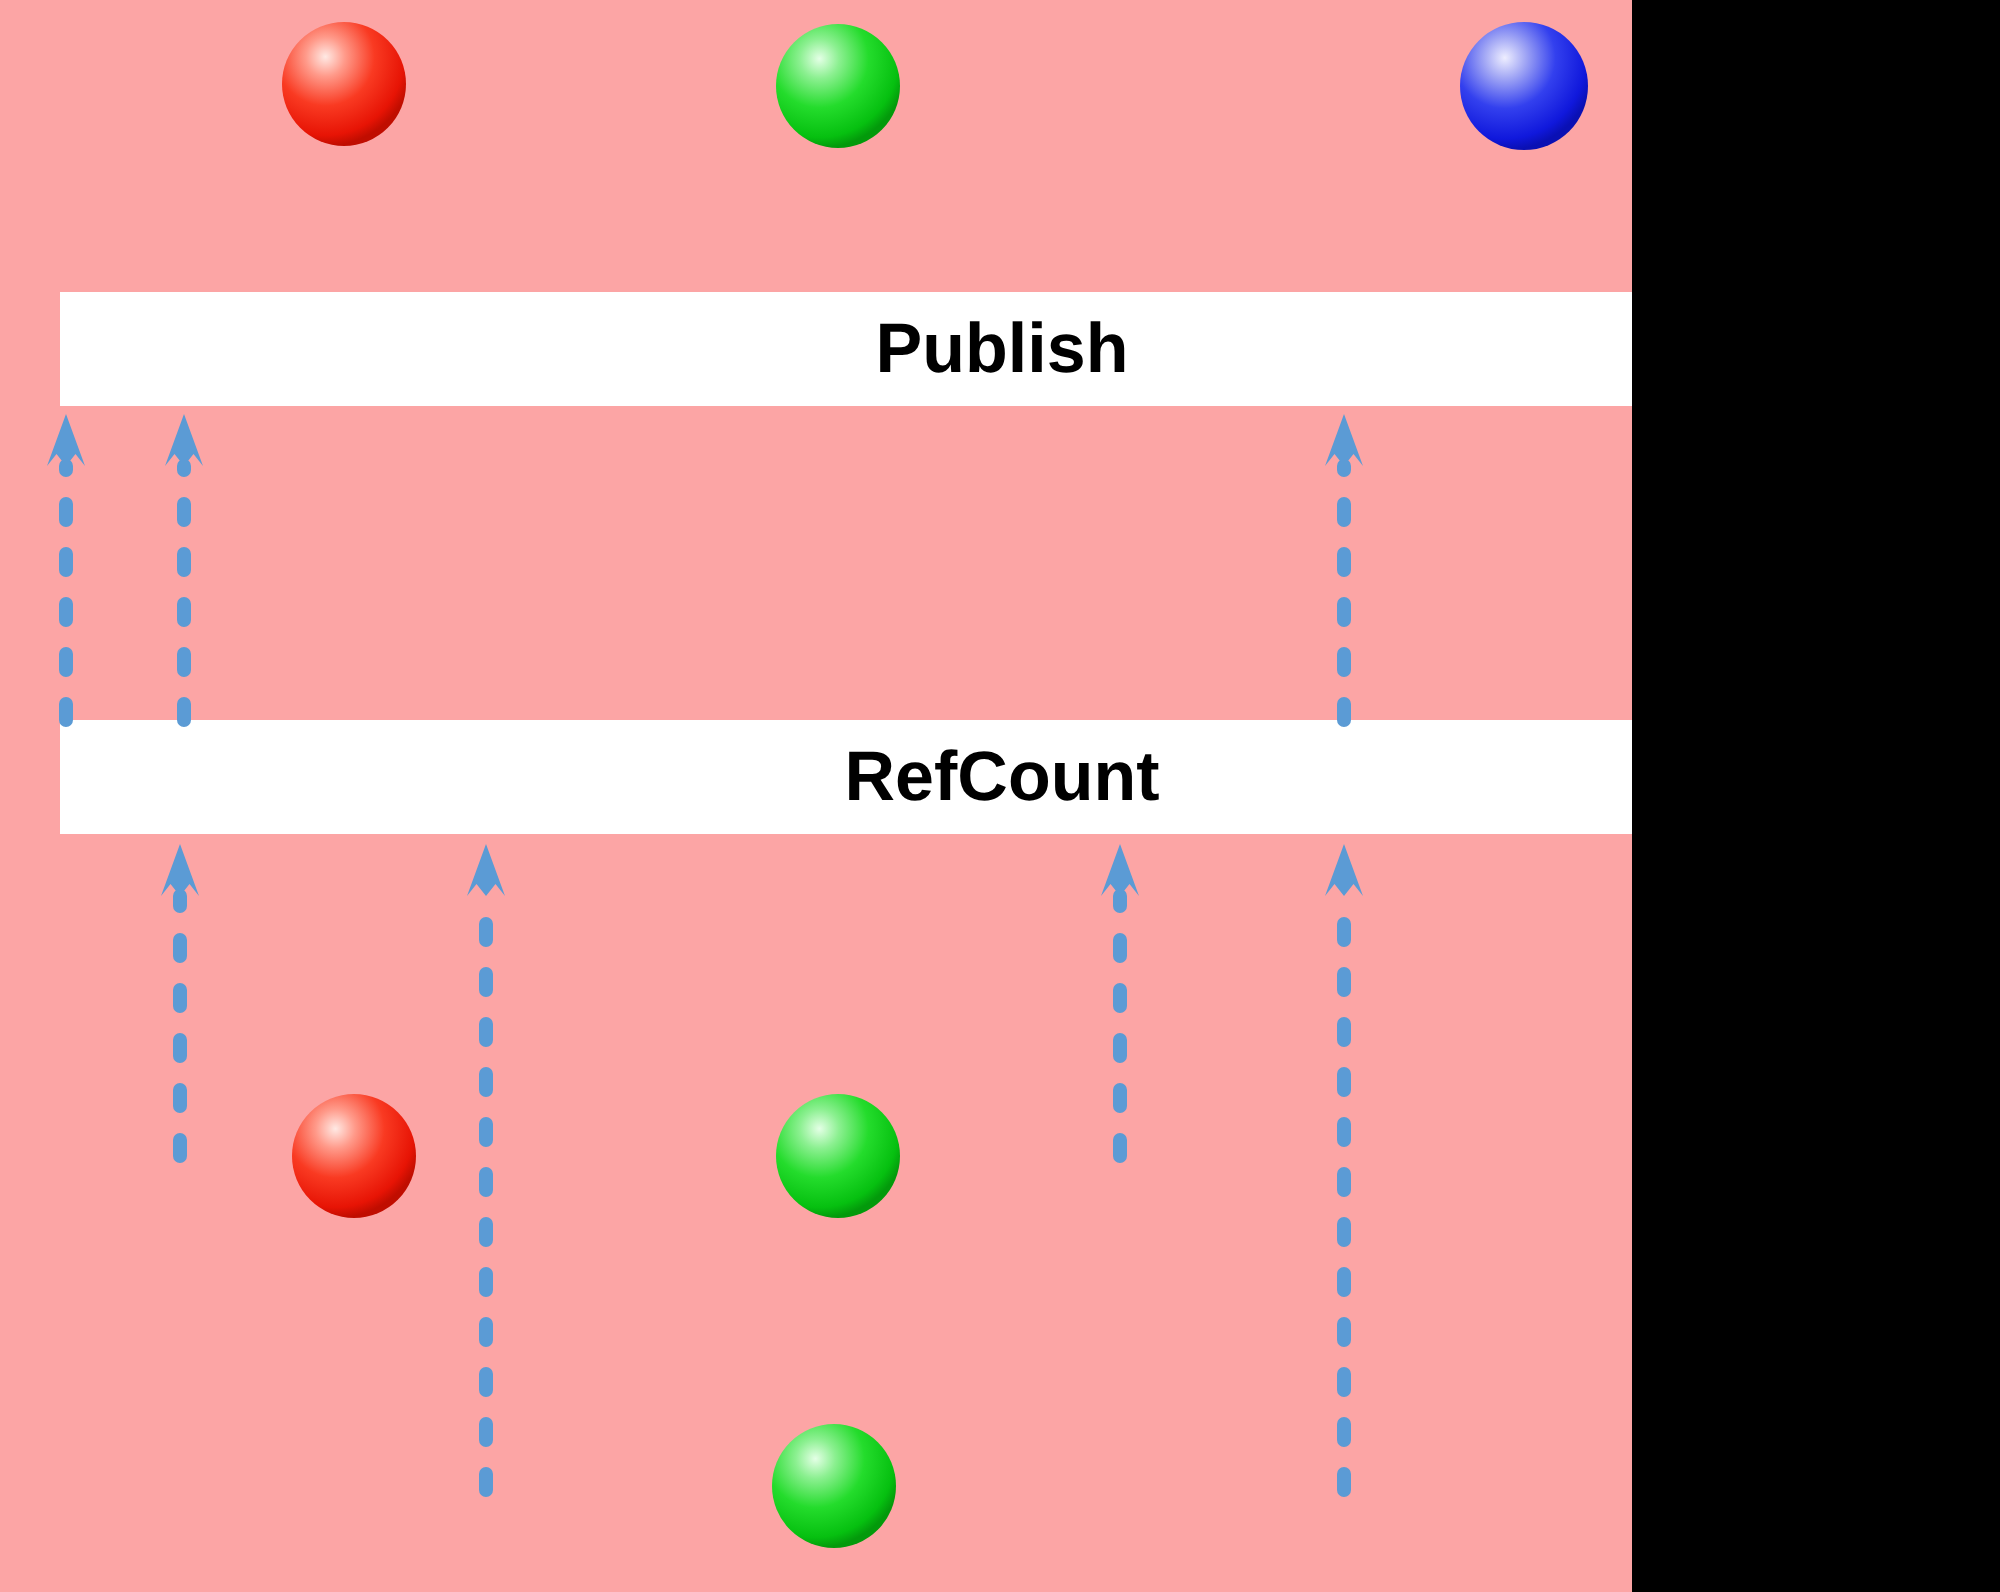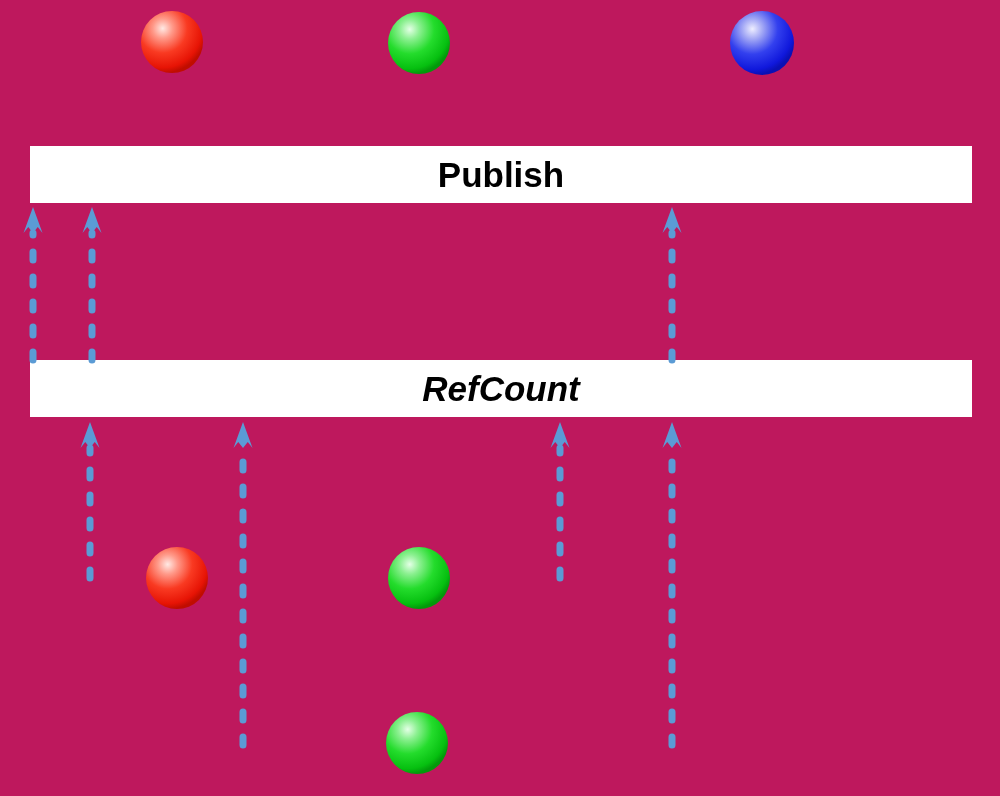--- a/index.html
+++ b/index.html
@@ -42,21 +42,21 @@
     left: 0;
     top: 0;
     width: 1000px;
     height: 796px;
     pointer-events: none;
   }
 </style>
 </head>
 <body>
 
-<div id="stage" style="width: 1000px; height: 796px; background: #be185d;">
+<div id="stage" style="width: 816px; height: 796px; background: #fca5a5;">
 
   <div id="marble-container">
       <div class="marble" style="left: 141px; top: 11px; width: 62px; height: 62px;"><svg width="62" height="62" viewBox="0 0 62 62">
           <circle cx="31" cy="31" r="31" fill="url(#grad-red)"></circle>
         </svg></div>
       <div class="marble" style="left: 388px; top: 12px; width: 62px; height: 62px;"><svg width="62" height="62" viewBox="0 0 62 62">
           <circle cx="31" cy="31" r="31" fill="url(#grad-green)"></circle>
         </svg></div>
       <div class="marble" style="left: 730px; top: 11px; width: 64px; height: 64px;"><svg width="64" height="64" viewBox="0 0 64 64">
           <circle cx="32" cy="32" r="32" fill="url(#grad-blue)"></circle>
@@ -70,21 +70,21 @@
       <div class="marble" style="left: 386px; top: 712px; width: 62px; height: 62px;"><svg width="62" height="62" viewBox="0 0 62 62">
           <circle cx="31" cy="31" r="31" fill="url(#grad-green)"></circle>
         </svg></div>
     </div>
 
   <div id="operator-container">
       <div class="op-bar" style="left: 30px; top: 146px; width: 942px; height: 57px; background: rgb(255, 255, 255);">
         <span class="op-bar-label" style="color: rgb(0, 0, 0);">Publish</span>
       </div>
       <div class="op-bar" style="left: 30px; top: 360px; width: 942px; height: 57px; background: rgb(255, 255, 255);">
-        <span class="op-bar-label" style="color: rgb(0, 0, 0); font-style: italic;">RefCount</span>
+        <span class="op-bar-label" style="color: rgb(0, 0, 0);">RefCount</span>
       </div>
     </div>
 
   <svg class="arrow-layer" id="arrow-layer" viewBox="0 0 1000 796" width="1000" height="796" xmlns="http://www.w3.org/2000/svg">
     <defs>
       <radialGradient id="grad-red" cx="35%" cy="28%" r="72%">
         <stop offset="0%" stop-color="#ffe9e4"></stop>
         <stop offset="22%" stop-color="#ff9a8a"></stop>
         <stop offset="55%" stop-color="#f93a22"></stop>
         <stop offset="88%" stop-color="#e71405"></stop>

